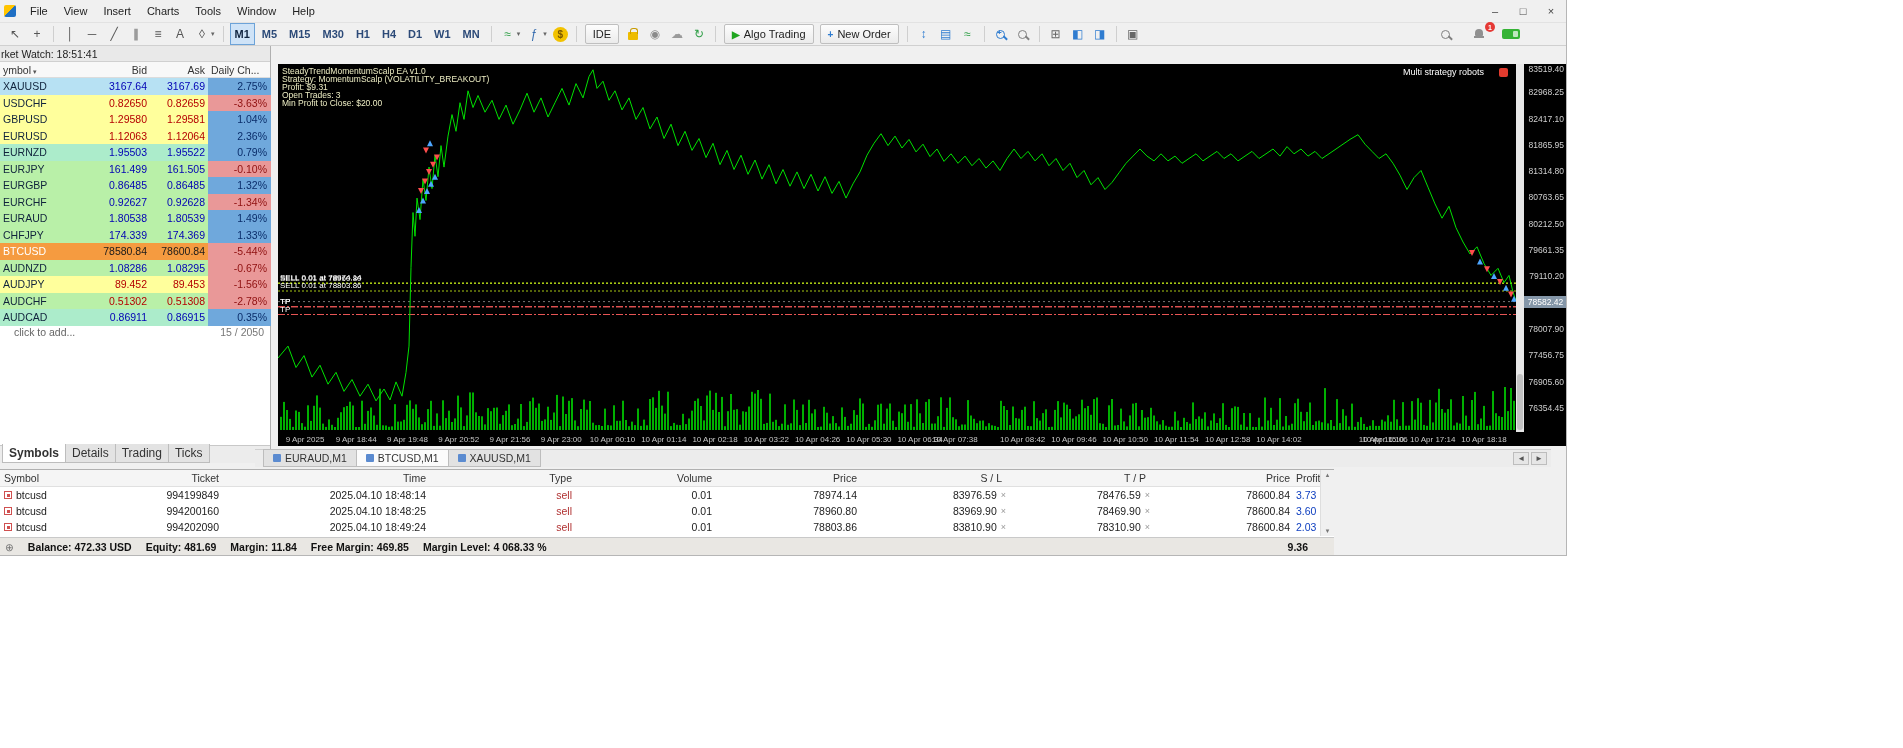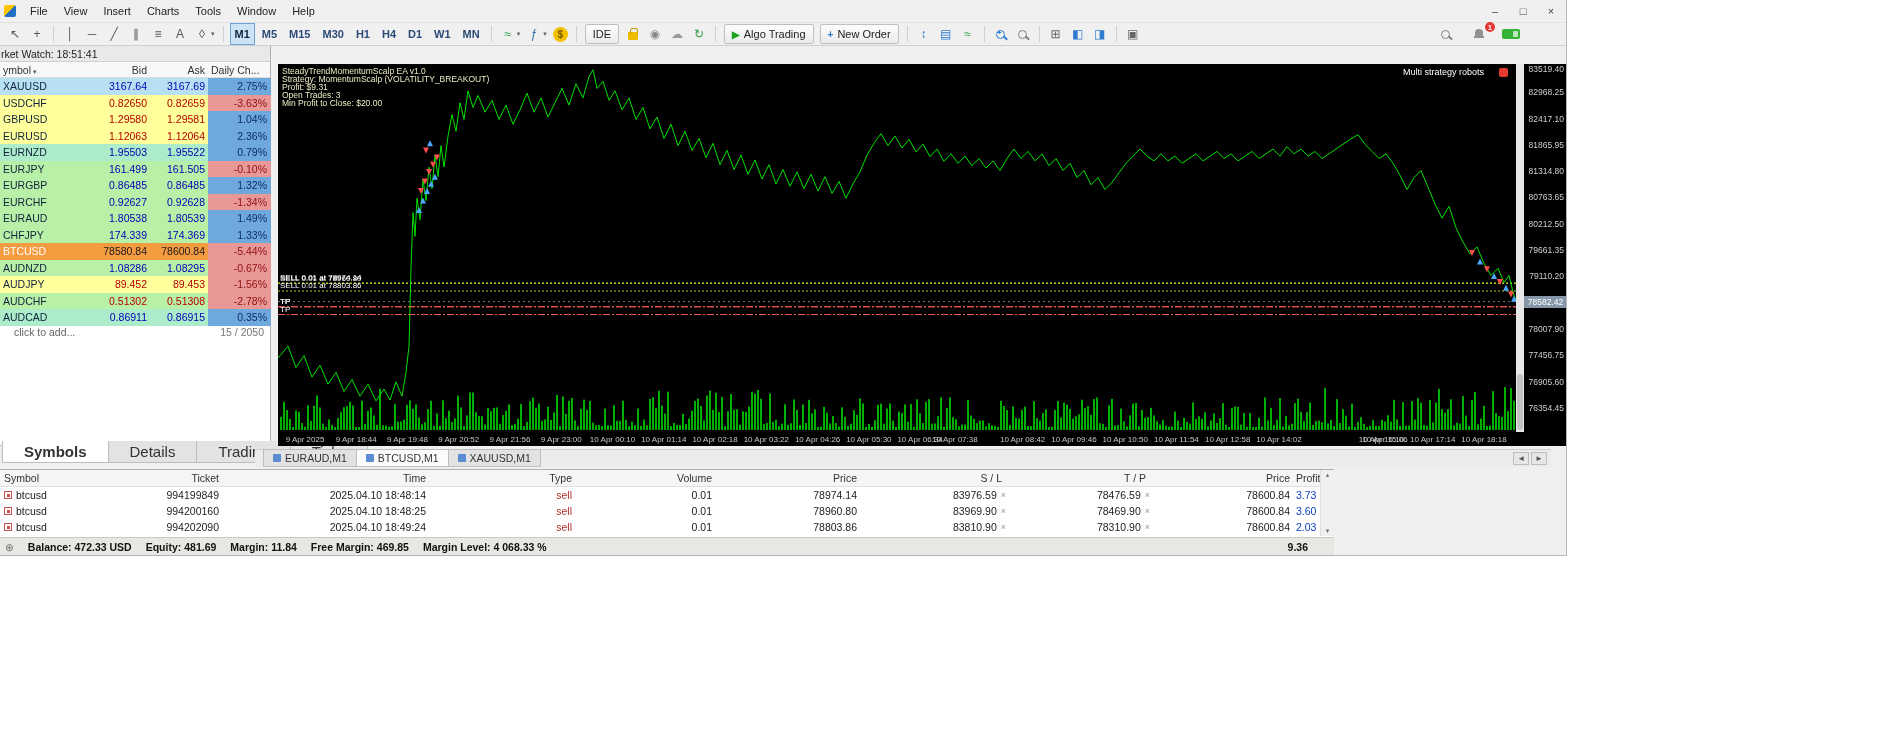--- a/index.html
+++ b/index.html
@@ -52,21 +52,21 @@
 .mw-row span{display:flex;align-items:center}
 .mw-sym{padding-left:3px;color:#10233c}
 .mw-bid,.mw-ask{justify-content:flex-end;padding-right:3px}
 .mw-chg{justify-content:flex-end;padding-right:4px}
 .mw-chg.pos{background:#6fa8dc;color:#0b2e6b}
 .mw-chg.neg{background:#e99898;color:#8f1010}
 .mw-row.selected .mw-sym{color:#fff}
 .mw-add{height:16px;display:flex;justify-content:space-between;padding:0 6px 0 14px;color:#666}
 .mw-counter{color:#777}
 .mw-tabs{position:absolute;bottom:0;left:0;width:100%;height:18px;background:#ececec;border-top:1px solid #c8c8c8;display:flex;align-items:flex-end;padding-left:2px}
-.mw-tab{padding:2px 21px;font-size:15px;color:#333;border:1px solid #bdbdbd;border-top:none;background:#e3e3e3;margin-right:-1px;white-space:nowrap}
+.mw-tab{padding:2px 6px;font-size:12px;color:#333;border:1px solid #bdbdbd;border-top:none;background:#e3e3e3;margin-right:-1px;white-space:nowrap}
 .mw-tab.active{background:#fff;font-weight:bold}
 
 
 .chart-caption{position:absolute;left:278px;top:50px;width:1289px;height:14px;background:#efefef;border:1px solid #d4d4d4;display:flex;align-items:center;font-size:10px;color:#222;padding-left:3px;gap:4px;white-space:nowrap}
 .cap-ic{width:9px;height:9px;border-radius:1px}
 .cap-ic.c1{background:#3aa0c8}
 .cap-ic.c2{background:#4868c8}
 .plot{position:absolute;left:278px;top:64px;width:1238px;height:368px;background:#000;overflow:hidden}
 .plot svg{position:absolute;left:0;top:0}
 .ea{position:absolute;left:4px;top:3px;font-size:8.5px;line-height:8px;color:#eeeec4;white-space:nowrap}

